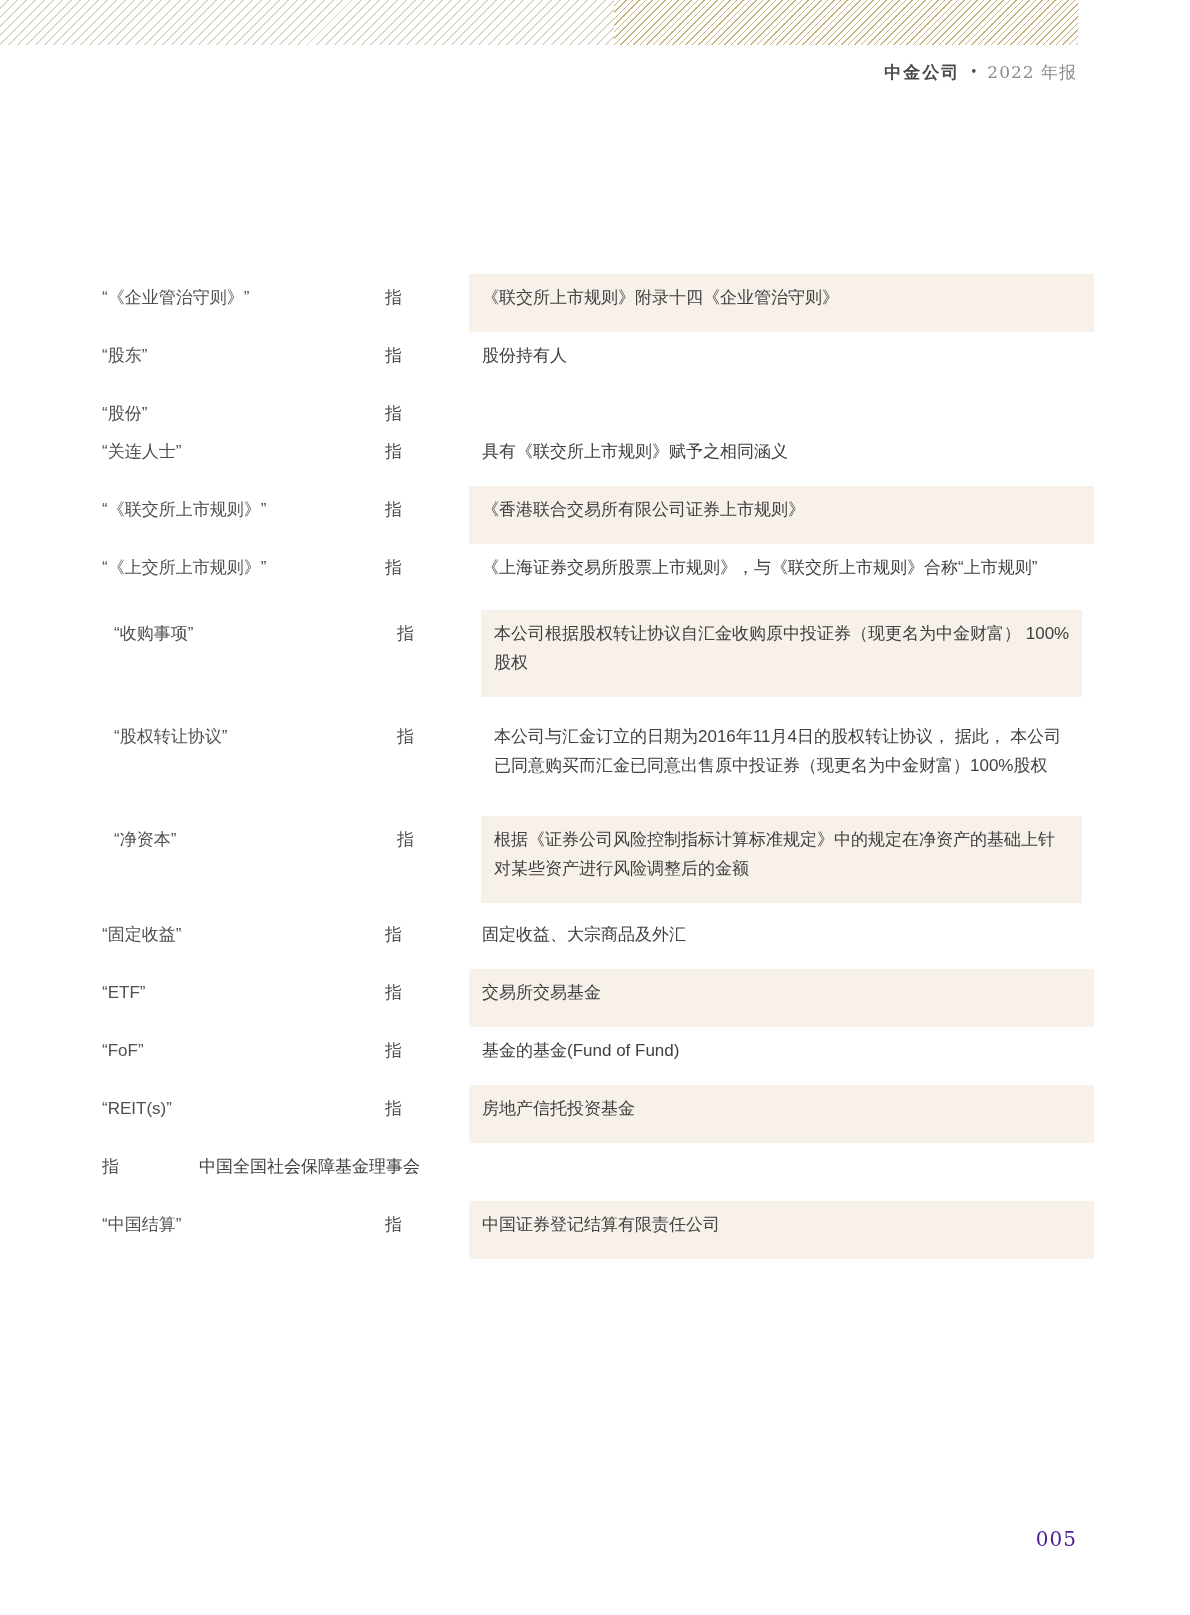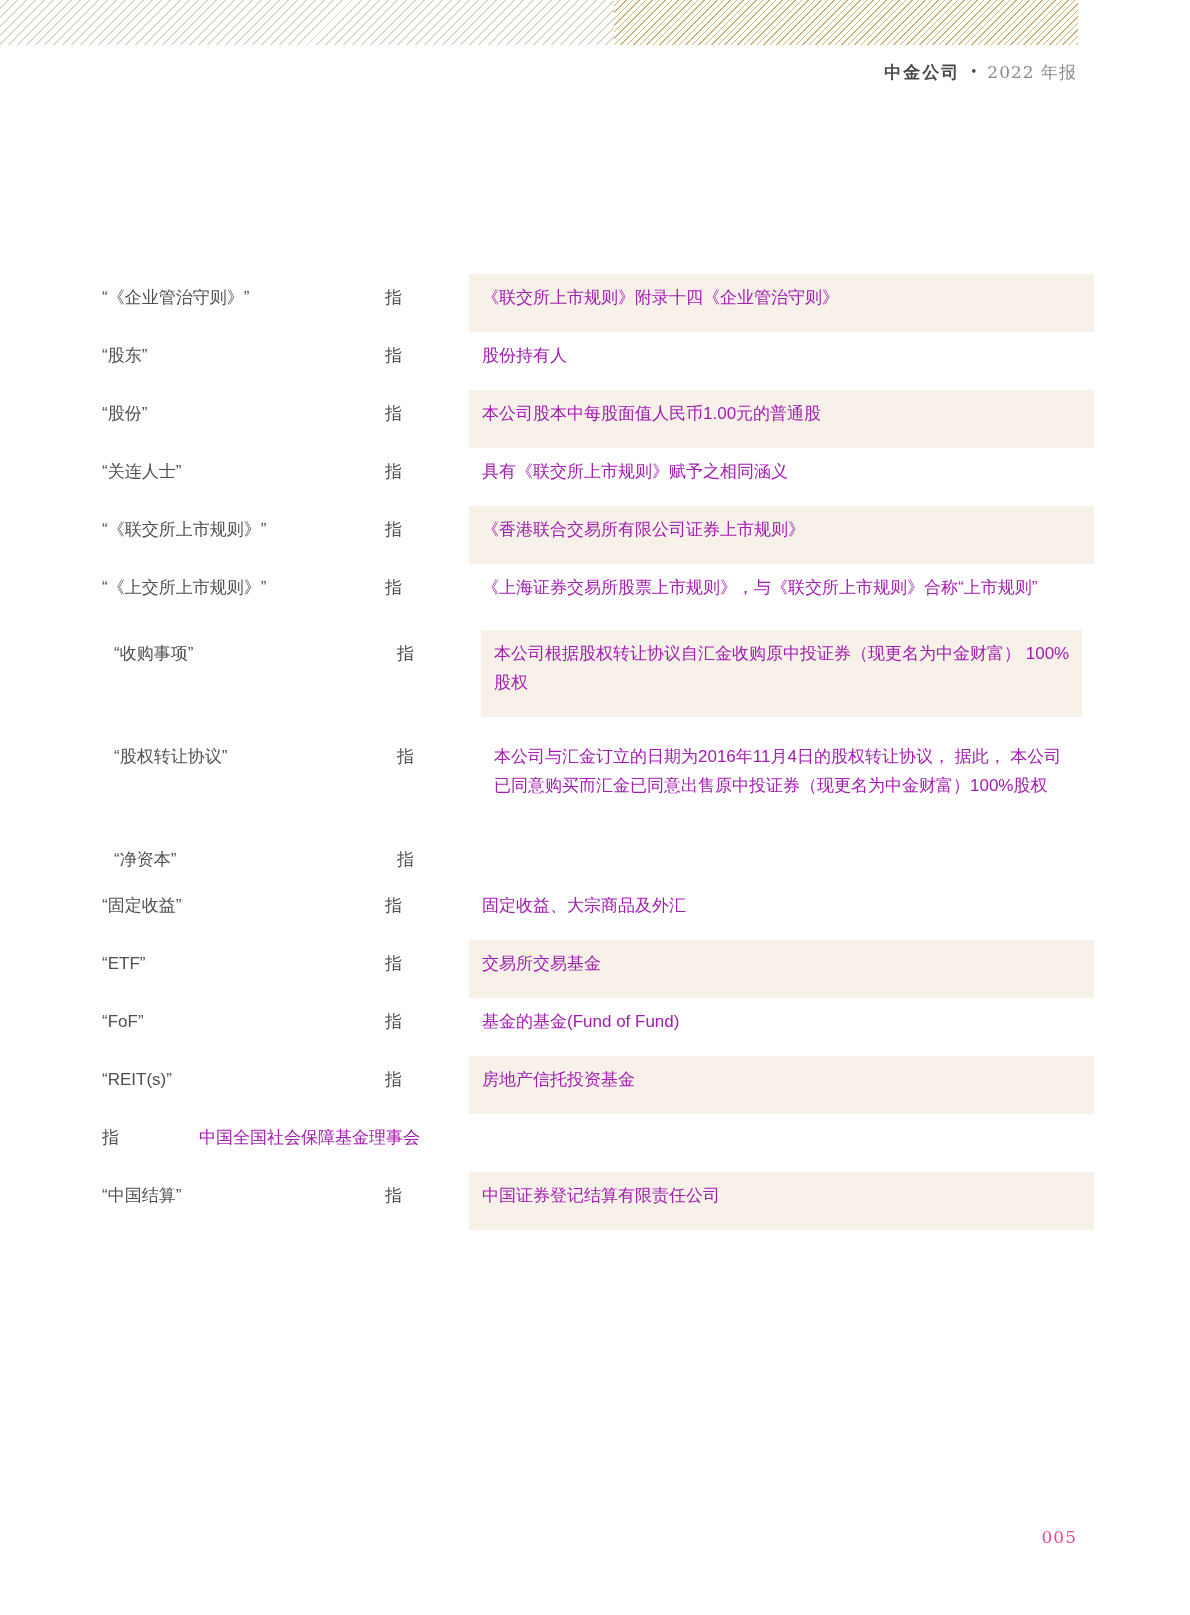--- a/index.html
+++ b/index.html
@@ -41,29 +41,29 @@
     width:283px;flex:0 0 283px;
     padding-top:9px;line-height:29px;font-size:17px;color:#4f4f4f;
   }
   .zhi{
     width:84px;flex:0 0 84px;
     padding-top:9px;line-height:29px;font-size:17px;color:#4f4f4f;
   }
   .def{
     flex:1;
     padding:9px 4px 20px 13px;
-    line-height:29px;font-size:17px;color:#a21caf;
+    line-height:29px;font-size:17px;color:#404040;
     white-space:pre-line;
   }
   .def.shaded{background:#f7f1ea;}
   
   .page-number{
     position:absolute;top:1527px;right:113px;
     font-family:"DejaVu Serif","Liberation Serif",serif;
-    font-size:17px;color:#ec4899;letter-spacing:1px;
+    font-size:20px;color:#4c1d95;letter-spacing:1px;
   }
 </style>
 </head>
 <body>
 
 <div class="page">
 
   <div class="hatch">
     <div class="hatch-left"></div>
     <div class="hatch-right"></div>
@@ -82,21 +82,20 @@
 
   <div class="row">
     <div class="term">“股东”</div>
     <div class="zhi">指</div>
     <div class="def">股份持有人</div>
   </div>
 
   <div class="row">
     <div class="term">“股份”</div>
     <div class="zhi">指</div>
-    <div class="def shaded">本公司股本中每股面值人民币1.00元的普通股</div>
   </div>
 
   <div class="row">
     <div class="term">“关连人士”</div>
     <div class="zhi">指</div>
     <div class="def">具有《联交所上市规则》赋予之相同涵义</div>
   </div>
 
   <div class="row">
     <div class="term">“《联交所上市规则》”</div>
@@ -120,20 +119,22 @@
   <div class="row double">
     <div class="term">“股权转让协议”</div>
     <div class="zhi">指</div>
     <div class="def">本公司与汇金订立的日期为2016年11月4日的股权转让协议， 据此， 本公司
 已同意购买而汇金已同意出售原中投证券（现更名为中金财富）100%股权</div>
   </div>
 
   <div class="row double">
     <div class="term">“净资本”</div>
     <div class="zhi">指</div>
+    <div class="def shaded">根据《证券公司风险控制指标计算标准规定》中的规定在净资产的基础上针
+对某些资产进行风险调整后的金额</div>
   </div>
 
   <div class="row">
     <div class="term">“固定收益”</div>
     <div class="zhi">指</div>
     <div class="def">固定收益、大宗商品及外汇</div>
   </div>
 
   <div class="row">
     <div class="term">“ETF”</div>

